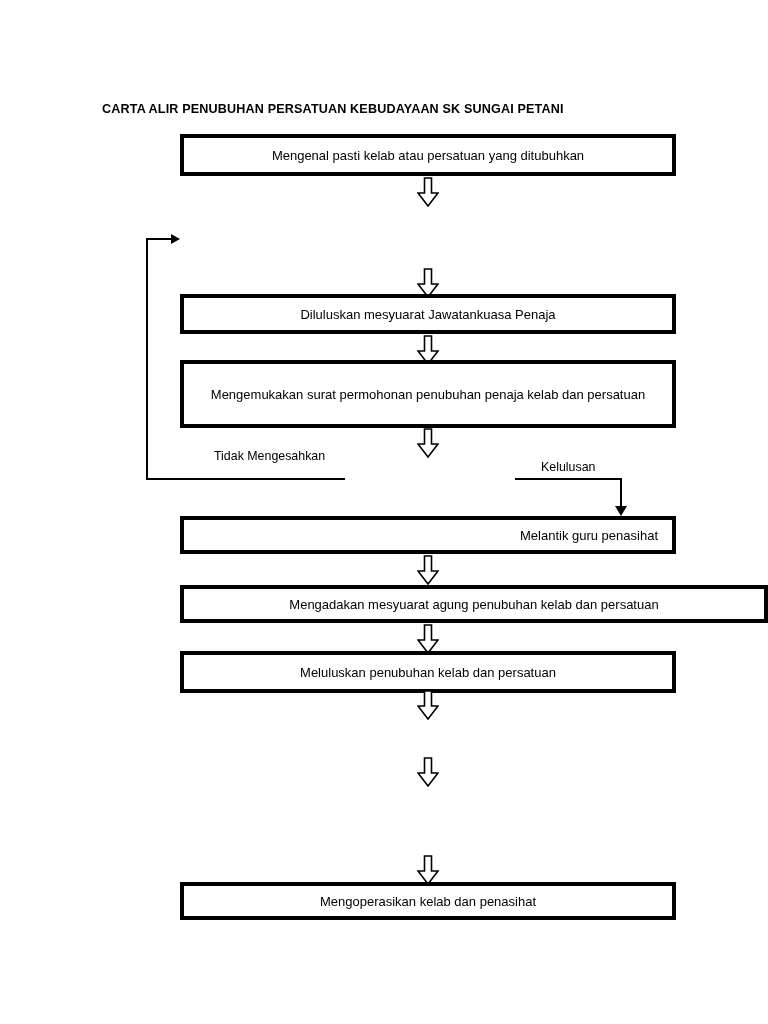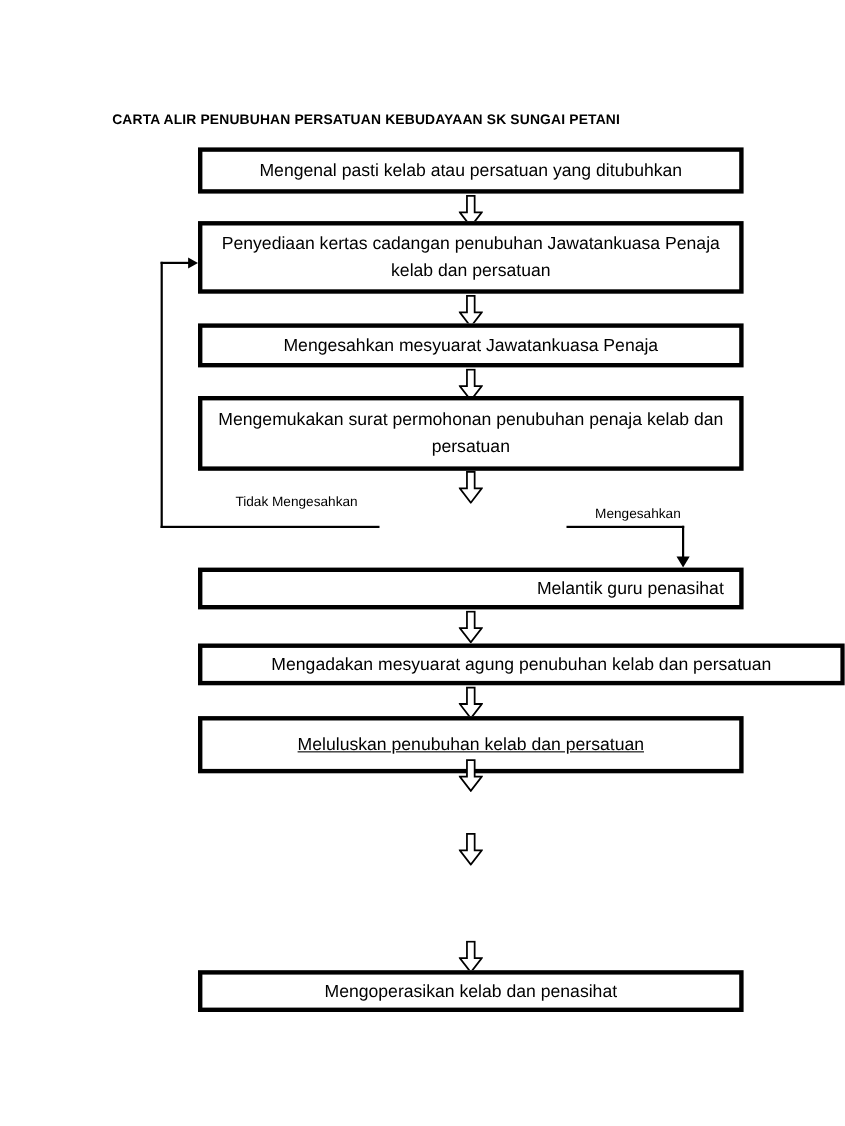--- a/index.html
+++ b/index.html
@@ -42,21 +42,21 @@
     box-sizing: border-box;
     background: #ffffff;
     border: 4px solid #000000;
     display: flex;
     align-items: center;
     justify-content: center;
     text-align: center;
     padding: 2px 14px;
   }
   .node .node-text {
-    font-size: 16px;
+    font-size: 13px;
     line-height: 25px;
     color: #000000;
     display: block;
     width: 100%;
   }
 
   
   .node.thin {
     border-width: 2px;
   }
@@ -116,32 +116,29 @@
   <div class="node" style="left:180px; top:118px; width:496px; height:42px;">
     <span class="node-text">Mengenal pasti kelab atau persatuan yang ditubuhkan</span>
   </div>
 
   <div class="block-arrow" style="left:417px; top:161px;">
     <svg viewBox="0 0 22 30" preserveAspectRatio="none">
       <polygon points="7.5,1 14.5,1 14.5,16 21,16 11,29 1,16 7.5,16" fill="#ffffff" stroke="#000000" stroke-width="1.6"></polygon>
     </svg>
   </div>
 
-  <div class="node" style="left:180px; top:185px; width:496px; height:66px;">
-    <span class="node-text">Penyediaan kertas cadangan penubuhan Jawatankuasa Penaja kelab dan persatuan</span>
-  </div>
 
   <div class="block-arrow" style="left:417px; top:252px;">
     <svg viewBox="0 0 22 30" preserveAspectRatio="none">
       <polygon points="7.5,1 14.5,1 14.5,16 21,16 11,29 1,16 7.5,16" fill="#ffffff" stroke="#000000" stroke-width="1.6"></polygon>
     </svg>
   </div>
 
   <div class="node" style="left:180px; top:278px; width:496px; height:40px;">
-    <span class="node-text">Mengesahkan mesyuarat Jawatankuasa Penaja</span>
+    <span class="node-text">Diluluskan mesyuarat Jawatankuasa Penaja</span>
   </div>
 
   <div class="block-arrow" style="left:417px; top:319px;">
     <svg viewBox="0 0 22 30" preserveAspectRatio="none">
       <polygon points="7.5,1 14.5,1 14.5,16 21,16 11,29 1,16 7.5,16" fill="#ffffff" stroke="#000000" stroke-width="1.6"></polygon>
     </svg>
   </div>
 
   <div class="node" style="left:180px; top:344px; width:496px; height:68px;text-align:center;">
     <span class="node-text">Mengemukakan surat permohonan penubuhan penaja kelab dan persatuan</span>
@@ -156,21 +153,21 @@
 
   <div class="conn h" style="left:146px; top:462px; width:199px;"></div>
   <div class="conn v" style="left:146px; top:222px; height:242px;"></div>
   <div class="conn h" style="left:146px; top:222px; width:27px;"></div>
   <div class="arrow-head right" style="left:171px; top:218px;"></div>
   <div class="branch-label" style="left:214px; top:432px;">Tidak Mengesahkan</div>
 
   <div class="conn h" style="left:515px; top:462px; width:107px;"></div>
   <div class="conn v" style="left:620px; top:462px; height:31px;"></div>
   <div class="arrow-head down" style="left:615px; top:490px;"></div>
-  <div class="branch-label" style="left:541px; top:443px;">Mengesahkan</div>
+  <div class="branch-label" style="left:541px; top:443px;">Kelulusan</div>
 
   <div class="node" style="left:180px; top:500px; width:496px; height:38px;text-align:right;">
     <span class="node-text">Melantik guru penasihat</span>
   </div>
 
   <div class="block-arrow" style="left:417px; top:539px;">
     <svg viewBox="0 0 22 30" preserveAspectRatio="none">
       <polygon points="7.5,1 14.5,1 14.5,16 21,16 11,29 1,16 7.5,16" fill="#ffffff" stroke="#000000" stroke-width="1.6"></polygon>
     </svg>
   </div>
@@ -178,21 +175,21 @@
   <div class="node" style="left:180px; top:569px; width:588px; height:38px;">
     <span class="node-text">Mengadakan mesyuarat agung penubuhan kelab dan persatuan</span>
   </div>
 
   <div class="block-arrow" style="left:417px; top:608px;">
     <svg viewBox="0 0 22 30" preserveAspectRatio="none">
       <polygon points="7.5,1 14.5,1 14.5,16 21,16 11,29 1,16 7.5,16" fill="#ffffff" stroke="#000000" stroke-width="1.6"></polygon>
     </svg>
   </div>
 
-  <div class="node" style="left:180px; top:635px; width:496px; height:52px;text-decoration:underline;">
+  <div class="node" style="left:180px; top:635px; width:496px; height:42px;">
     <span class="node-text">Meluluskan penubuhan kelab dan persatuan</span>
   </div>
 
   <div class="block-arrow" style="left:417px; top:674px;">
     <svg viewBox="0 0 22 30" preserveAspectRatio="none">
       <polygon points="7.5,1 14.5,1 14.5,16 21,16 11,29 1,16 7.5,16" fill="#ffffff" stroke="#000000" stroke-width="1.6"></polygon>
     </svg>
   </div>
 
 

